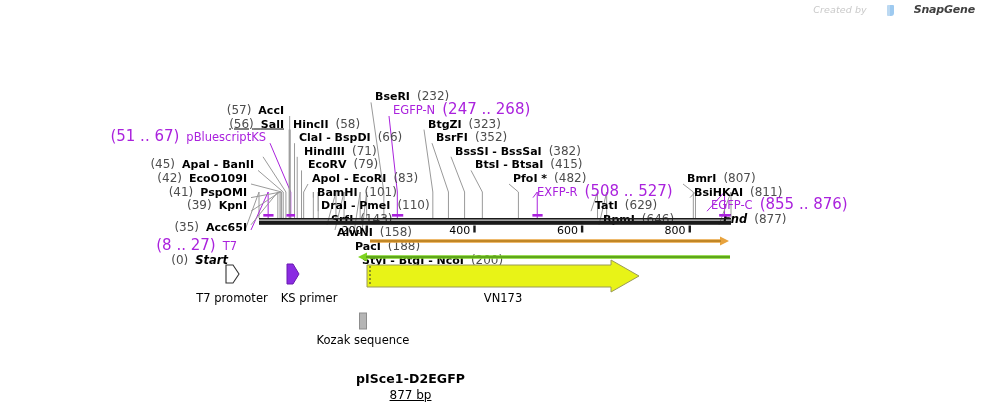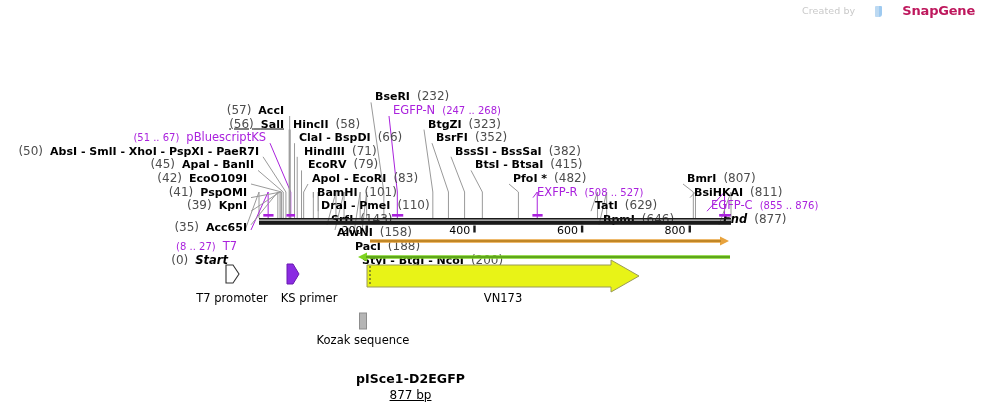--- a/index.html
+++ b/index.html
@@ -18,36 +18,37 @@
   }
 
   
   #watermark {
     position: absolute;
     top: 3px; right: 8px;
     display: flex;
     align-items: center;
     gap: 20px;
     font-size: 9.5px;
+    font-style: italic;
   }
   #watermark .wm-created {
     color: #c9c9c9;
     letter-spacing: .1px;
   }
   #watermark .wm-flag {
     display: inline-block;
     width: 7px; height: 11px;
     background: linear-gradient(to right,#bcd9f2 0 50%, #9ecaf0 50% 100%);
     border-radius: 1px 1px 3px 1px;
     position: relative;
     top: 1px;
   }
   #watermark .wm-name {
-    color: #be185d;
-    font-size: 13px;
+    color: #404040;
+    font-size: 11px;
     font-weight: 600;
     letter-spacing: -.2px;
   }
 
   
   .label-layer { position: absolute; left: 0; top: 0; width: 983px; height: 215px; }
 
   .lbl {
     position: absolute;
     white-space: nowrap;
@@ -55,21 +56,21 @@
     line-height: 11px;
     transform: translateY(-50%);
   }
   .lbl.right  { text-align: right; }         
   .lbl.leftal { text-align: left; }          
 
   .enz  { font-weight: bold; color:#000; font-size: 11px; }
   .pos  { color:#4d4d4d; font-size: 12px; font-weight: normal; }
   .dash { font-weight: bold; color:#000; }
   .feat { color:#aa22dd; font-size: 11.5px; font-weight: normal; }
-  .featpos { color:#aa22dd; font-size: 10px; }
+  .featpos { color:#aa22dd; font-size: 15px; }
   .term { font-weight: bold; font-style: italic; color:#000; font-size: 11.5px; }
 
   
   #leaders { position:absolute; left:0; top:0; width:983px; height:230px; }
 
   
   #map { position:absolute; left:0; top:0; width:983px; height:407px; }
 
   
   .glyph-label {
@@ -180,21 +181,20 @@
   </svg>
 
 <div class="label-layer" id="label-layer">
     <div class="lbl right" style="top: 259.6px; right: 755px;"><span class="pos">(0)</span>&nbsp;&nbsp;<span class="term">Start</span></div>
     <div class="lbl right" style="top: 246px; right: 746px;"><span class="featpos">(8 .. 27)</span>&nbsp;&nbsp;<span class="feat">T7</span></div>
     <div class="lbl right" style="top: 218.8px; right: 736px; margin-top: 8px;"><span class="pos">(35)</span>&nbsp;&nbsp;<span class="enz">Acc65I</span></div>
     <div class="lbl right" style="top: 205.2px; right: 736px;"><span class="pos">(39)</span>&nbsp;&nbsp;<span class="enz">KpnI</span></div>
     <div class="lbl right" style="top: 191.6px; right: 736px;"><span class="pos">(41)</span>&nbsp;&nbsp;<span class="enz">PspOMI</span></div>
     <div class="lbl right" style="top: 178px; right: 736px;"><span class="pos">(42)</span>&nbsp;&nbsp;<span class="enz">EcoO109I</span></div>
     <div class="lbl right" style="top: 164.4px; right: 729px;"><span class="pos">(45)</span>&nbsp;&nbsp;<span class="enz">ApaI</span><span class="dash"> - </span><span class="enz">BanII</span></div>
-    <div class="lbl right" style="top: 150.8px; right: 724px;"><span class="pos">(50)</span>&nbsp;&nbsp;<span class="enz">AbsI</span><span class="dash"> - </span><span class="enz">SmlI</span><span class="dash"> - </span><span class="enz">XhoI</span><span class="dash"> - </span><span class="enz">PspXI</span><span class="dash"> - </span><span class="enz">PaeR7I</span></div>
     <div class="lbl right" style="top: 137.2px; right: 717px;"><span class="featpos">(51 .. 67)</span>&nbsp;&nbsp;<span class="feat">pBluescriptKS</span></div>
     <div class="lbl right" style="top: 123.6px; right: 699px; text-decoration: underline;"><span class="pos">(56)</span>&nbsp;&nbsp;<span class="enz">SalI</span></div>
     <div class="lbl right" style="top: 110px; right: 699px;"><span class="pos">(57)</span>&nbsp;&nbsp;<span class="enz">AccI</span></div>
     <div class="lbl leftal" style="top: 123.6px; left: 293px;"><span class="enz">HincII</span>&nbsp;&nbsp;<span class="pos">(58)</span></div>
     <div class="lbl leftal" style="top: 137.2px; left: 299px;"><span class="enz">ClaI</span><span class="dash"> - </span><span class="enz">BspDI</span>&nbsp;&nbsp;<span class="pos">(66)</span></div>
     <div class="lbl leftal" style="top: 150.8px; left: 304px;"><span class="enz">HindIII</span>&nbsp;&nbsp;<span class="pos">(71)</span></div>
     <div class="lbl leftal" style="top: 164.4px; left: 308px;"><span class="enz">EcoRV</span>&nbsp;&nbsp;<span class="pos">(79)</span></div>
     <div class="lbl leftal" style="top: 178px; left: 312px;"><span class="enz">ApoI</span><span class="dash"> - </span><span class="enz">EcoRI</span>&nbsp;&nbsp;<span class="pos">(83)</span></div>
     <div class="lbl leftal" style="top: 191.6px; left: 317px;"><span class="enz">BamHI</span>&nbsp;&nbsp;<span class="pos">(101)</span></div>
     <div class="lbl leftal" style="top: 205.2px; left: 321px;"><span class="enz">DraI</span><span class="dash"> - </span><span class="enz">PmeI</span>&nbsp;&nbsp;<span class="pos">(110)</span></div>

